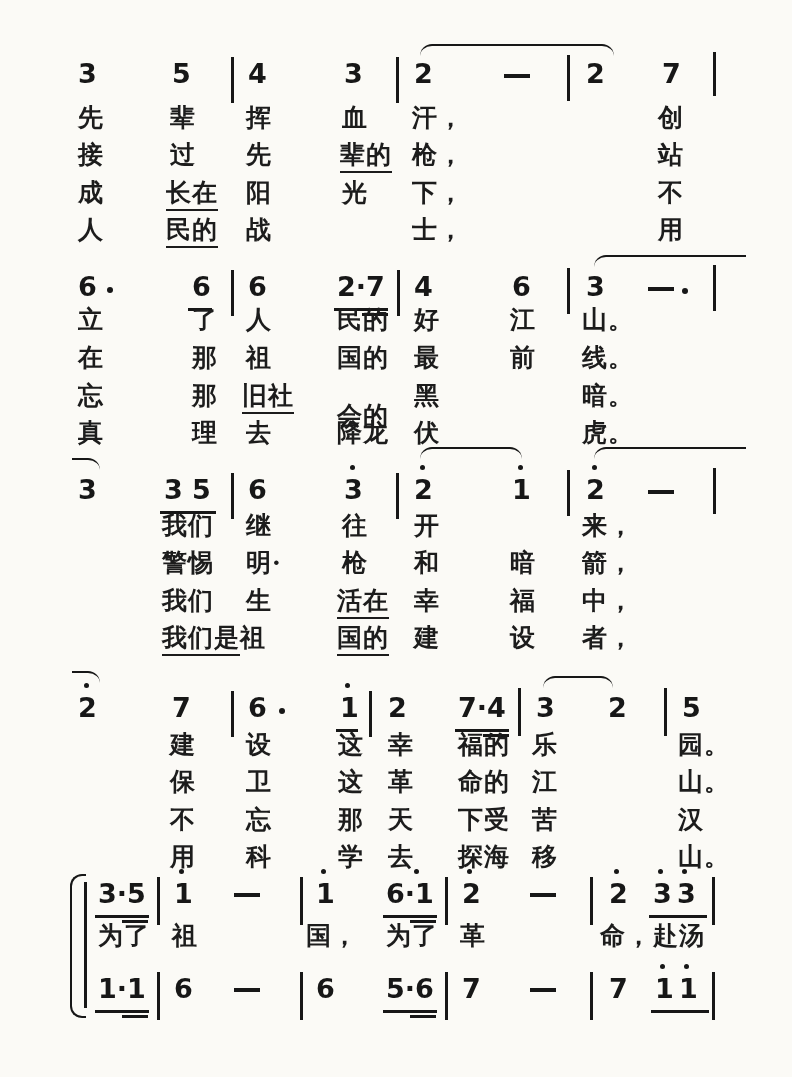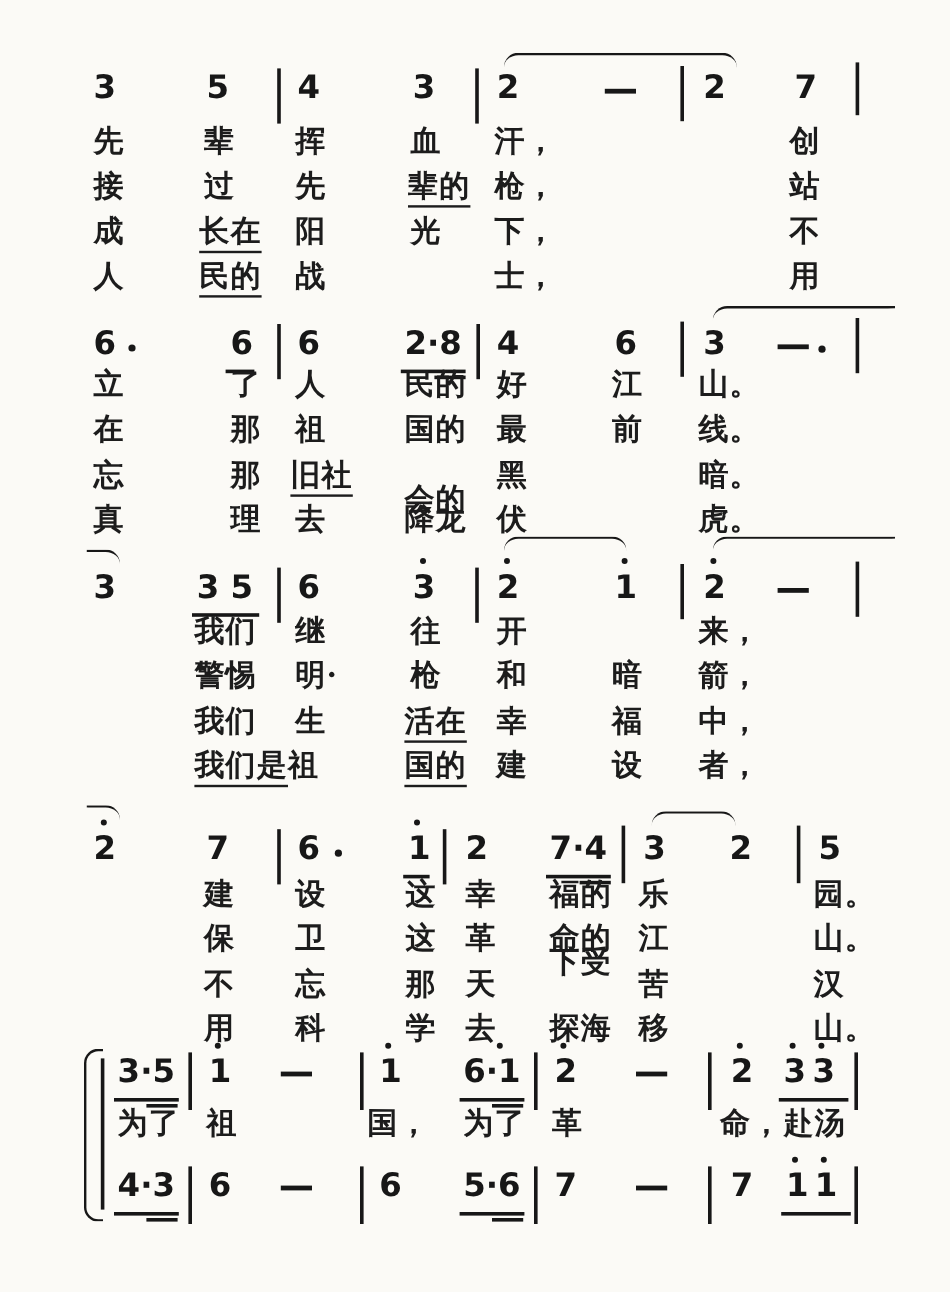--- a/index.html
+++ b/index.html
@@ -79,21 +79,21 @@
     <span class="tok lyr u" style="left: 166px; top: 216px;">民的</span>
     <span class="tok lyr" style="left: 246px; top: 216px;">战</span>
     <span class="tok lyr" style="left: 412px; top: 216px;">士，</span>
     <span class="tok lyr" style="left: 658px; top: 216px;">用</span>
     <span class="tok note" style="left: 78px; top: 273px;">6</span>
     <div class="tok mdot" style="left: 107px; top: 287px;"></div>
     <span class="tok note" style="left: 192px; top: 273px;">6</span>
     <div class="tok uln" style="left: 188px; top: 308px; width: 24px;"></div>
     <div class="tok bar" style="left: 231px; top: 270px; height: 46px;"></div>
     <span class="tok note" style="left: 248px; top: 273px;">6</span>
-    <span class="tok note" style="left: 337px; top: 273px;">2·8</span>
+    <span class="tok note" style="left: 337px; top: 273px;">2·7</span>
     <div class="tok uln" style="left: 334px; top: 308px; width: 54px;"></div>
     <div class="tok uln" style="left: 362px; top: 313px; width: 26px;"></div>
     <div class="tok bar" style="left: 397px; top: 270px; height: 46px;"></div>
     <span class="tok note" style="left: 414px; top: 273px;">4</span>
     <span class="tok note" style="left: 512px; top: 273px;">6</span>
     <div class="tok bar" style="left: 567px; top: 268px; height: 46px;"></div>
     <span class="tok note" style="left: 586px; top: 273px;">3</span>
     <div class="tok slur slur-left" style="left: 594px; top: 255px; width: 152px; height: 13px;"></div>
     <div class="tok dashln" style="left: 648px; top: 287px;"></div>
     <div class="tok mdot" style="left: 682px; top: 288px;"></div>
@@ -200,21 +200,21 @@
     <span class="tok lyr" style="left: 246px; top: 768px;">卫</span>
     <span class="tok lyr" style="left: 338px; top: 768px;">这</span>
     <span class="tok lyr" style="left: 388px; top: 768px;">革</span>
     <span class="tok lyr" style="left: 458px; top: 768px;">命的</span>
     <span class="tok lyr" style="left: 532px; top: 768px;">江</span>
     <span class="tok lyr" style="left: 678px; top: 768px;">山。</span>
     <span class="tok lyr" style="left: 170px; top: 806px;">不</span>
     <span class="tok lyr" style="left: 246px; top: 806px;">忘</span>
     <span class="tok lyr" style="left: 338px; top: 806px;">那</span>
     <span class="tok lyr" style="left: 388px; top: 806px;">天</span>
-    <span class="tok lyr" style="left: 458px; top: 788px;">下受</span>
+    <span class="tok lyr" style="left: 458px; top: 806px;">下受</span>
     <span class="tok lyr" style="left: 532px; top: 806px;">苦</span>
     <span class="tok lyr" style="left: 678px; top: 806px;">汉</span>
     <span class="tok lyr" style="left: 170px; top: 843px;">用</span>
     <span class="tok lyr" style="left: 246px; top: 843px;">科</span>
     <span class="tok lyr" style="left: 338px; top: 843px;">学</span>
     <span class="tok lyr" style="left: 388px; top: 843px;">去</span>
     <span class="tok lyr" style="left: 458px; top: 843px;">探海</span>
     <span class="tok lyr" style="left: 532px; top: 843px;">移</span>
     <span class="tok lyr" style="left: 678px; top: 843px;">山。</span>
     <div class="tok brace" style="left: 70px; top: 874px; height: 140px;"></div>
@@ -246,21 +246,21 @@
     <div class="tok hdot" style="left: 682px; top: 869px;"></div>
     <div class="tok uln" style="left: 649px; top: 915px; width: 58px;"></div>
     <div class="tok bar" style="left: 712px; top: 877px; height: 48px;"></div>
     <span class="tok lyr" style="left: 98px; top: 922px;">为了</span>
     <span class="tok lyr" style="left: 172px; top: 922px;">祖</span>
     <span class="tok lyr" style="left: 306px; top: 922px;">国，</span>
     <span class="tok lyr" style="left: 386px; top: 922px;">为了</span>
     <span class="tok lyr" style="left: 460px; top: 922px;">革</span>
     <span class="tok lyr" style="left: 600px; top: 922px;">命，</span>
     <span class="tok lyr" style="left: 653px; top: 922px;">赴汤</span>
-    <span class="tok note" style="left: 98px; top: 975px;">4·3</span>
+    <span class="tok note" style="left: 98px; top: 975px;">1·1</span>
     <div class="tok uln" style="left: 95px; top: 1010px; width: 54px;"></div>
     <div class="tok uln" style="left: 122px; top: 1015px; width: 26px;"></div>
     <div class="tok bar" style="left: 157px; top: 972px; height: 48px;"></div>
     <span class="tok note" style="left: 174px; top: 975px;">6</span>
     <div class="tok dashln" style="left: 234px; top: 988px;"></div>
     <div class="tok bar" style="left: 300px; top: 972px; height: 48px;"></div>
     <span class="tok note" style="left: 316px; top: 975px;">6</span>
     <span class="tok note" style="left: 386px; top: 975px;">5·6</span>
     <div class="tok uln" style="left: 383px; top: 1010px; width: 54px;"></div>
     <div class="tok uln" style="left: 410px; top: 1015px; width: 26px;"></div>

